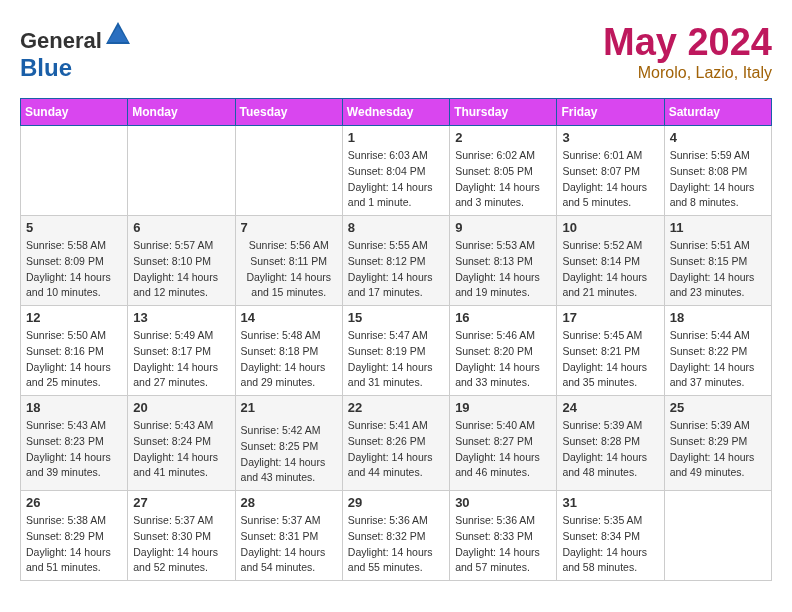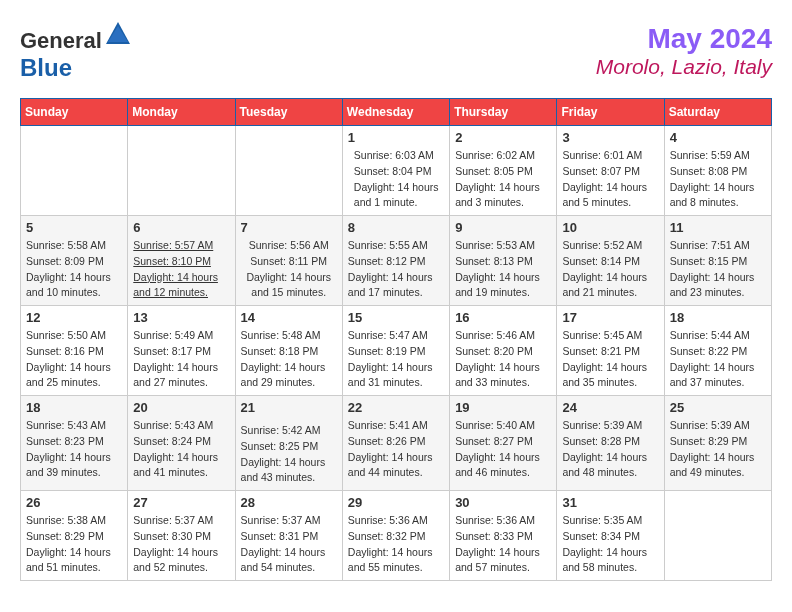--- a/index.html
+++ b/index.html
@@ -6,52 +6,51 @@
     body {
       font-family: Arial, sans-serif;
       background: #fff;
       width: 792px;
       min-height: 612px;
       padding: 20px;
     }
     .header {
       display: flex;
       justify-content: space-between;
-      align-items: center;
+      align-items: flex-end;
       margin-bottom: 16px;
     }
     .logo {
       display: flex;
       align-items: center;
     }
     .logo-icon {
       width: 28px;
       height: 28px;
       margin-left: 2px;
     }
     .title-block {
       text-align: right;
     }
     .month-title {
-      font-size: 28px;
+      font-size: 38px;
       font-weight: bold;
-      color: #8b5cf6;
+      color: #be185d;
     }
     .location-title {
-      font-size: 21px;
-      color: #be185d;
-      font-style: italic;
+      font-size: 16px;
+      color: #a16207;
     }
     .calendar {
       width: 100%;
       border-collapse: collapse;
       font-size: 11px;
     }
     .calendar th {
-      background-color: #ef4444;
+      background-color: #d946ef;
       color: #fff;
       padding: 6px 4px;
       text-align: left;
       font-size: 12px;
       border: 1px solid #1a5fa8;
     }
     .calendar td {
       border: 1px solid #ccc;
       vertical-align: top;
       padding: 4px 5px;
@@ -109,21 +108,21 @@
         <th>Saturday</th>
       </tr>
   </thead>
   <tbody id="calendar-body">
   <tr>
         <td class="empty-cell"></td>
         <td class="empty-cell"></td>
         <td class="empty-cell"></td>
         <td>
           <div class="day-number">1</div>
-          <div class="day-info" style="white-space: pre-line; margin-left: 6px;">Sunrise: 6:03 AM
+          <div class="day-info" style="white-space: pre-line;">Sunrise: 6:03 AM
 Sunset: 8:04 PM
 Daylight: 14 hours
 and 1 minute.</div>
         </td>
         <td>
           <div class="day-number">2</div>
           <div class="day-info" style="white-space: pre-line;">Sunrise: 6:02 AM
 Sunset: 8:05 PM
 Daylight: 14 hours
 and 3 minutes.</div>
@@ -146,21 +145,21 @@
       <tr>
         <td>
           <div class="day-number">5</div>
           <div class="day-info" style="white-space: pre-line;">Sunrise: 5:58 AM
 Sunset: 8:09 PM
 Daylight: 14 hours
 and 10 minutes.</div>
         </td>
         <td>
           <div class="day-number">6</div>
-          <div class="day-info" style="white-space: pre-line; text-decoration: underline;">Sunrise: 5:57 AM
+          <div class="day-info" style="white-space: pre-line;">Sunrise: 5:57 AM
 Sunset: 8:10 PM
 Daylight: 14 hours
 and 12 minutes.</div>
         </td>
         <td>
           <div class="day-number">7</div>
           <div class="day-info" style="white-space: pre-line; text-align: center;">Sunrise: 5:56 AM
 Sunset: 8:11 PM
 Daylight: 14 hours
 and 15 minutes.</div>
@@ -181,21 +180,21 @@
         </td>
         <td>
           <div class="day-number">10</div>
           <div class="day-info" style="white-space: pre-line;">Sunrise: 5:52 AM
 Sunset: 8:14 PM
 Daylight: 14 hours
 and 21 minutes.</div>
         </td>
         <td>
           <div class="day-number">11</div>
-          <div class="day-info" style="white-space: pre-line;">Sunrise: 7:51 AM
+          <div class="day-info" style="white-space: pre-line;">Sunrise: 5:51 AM
 Sunset: 8:15 PM
 Daylight: 14 hours
 and 23 minutes.</div>
         </td>
       </tr>
       <tr>
         <td>
           <div class="day-number">12</div>
           <div class="day-info" style="white-space: pre-line;">Sunrise: 5:50 AM
 Sunset: 8:16 PM

